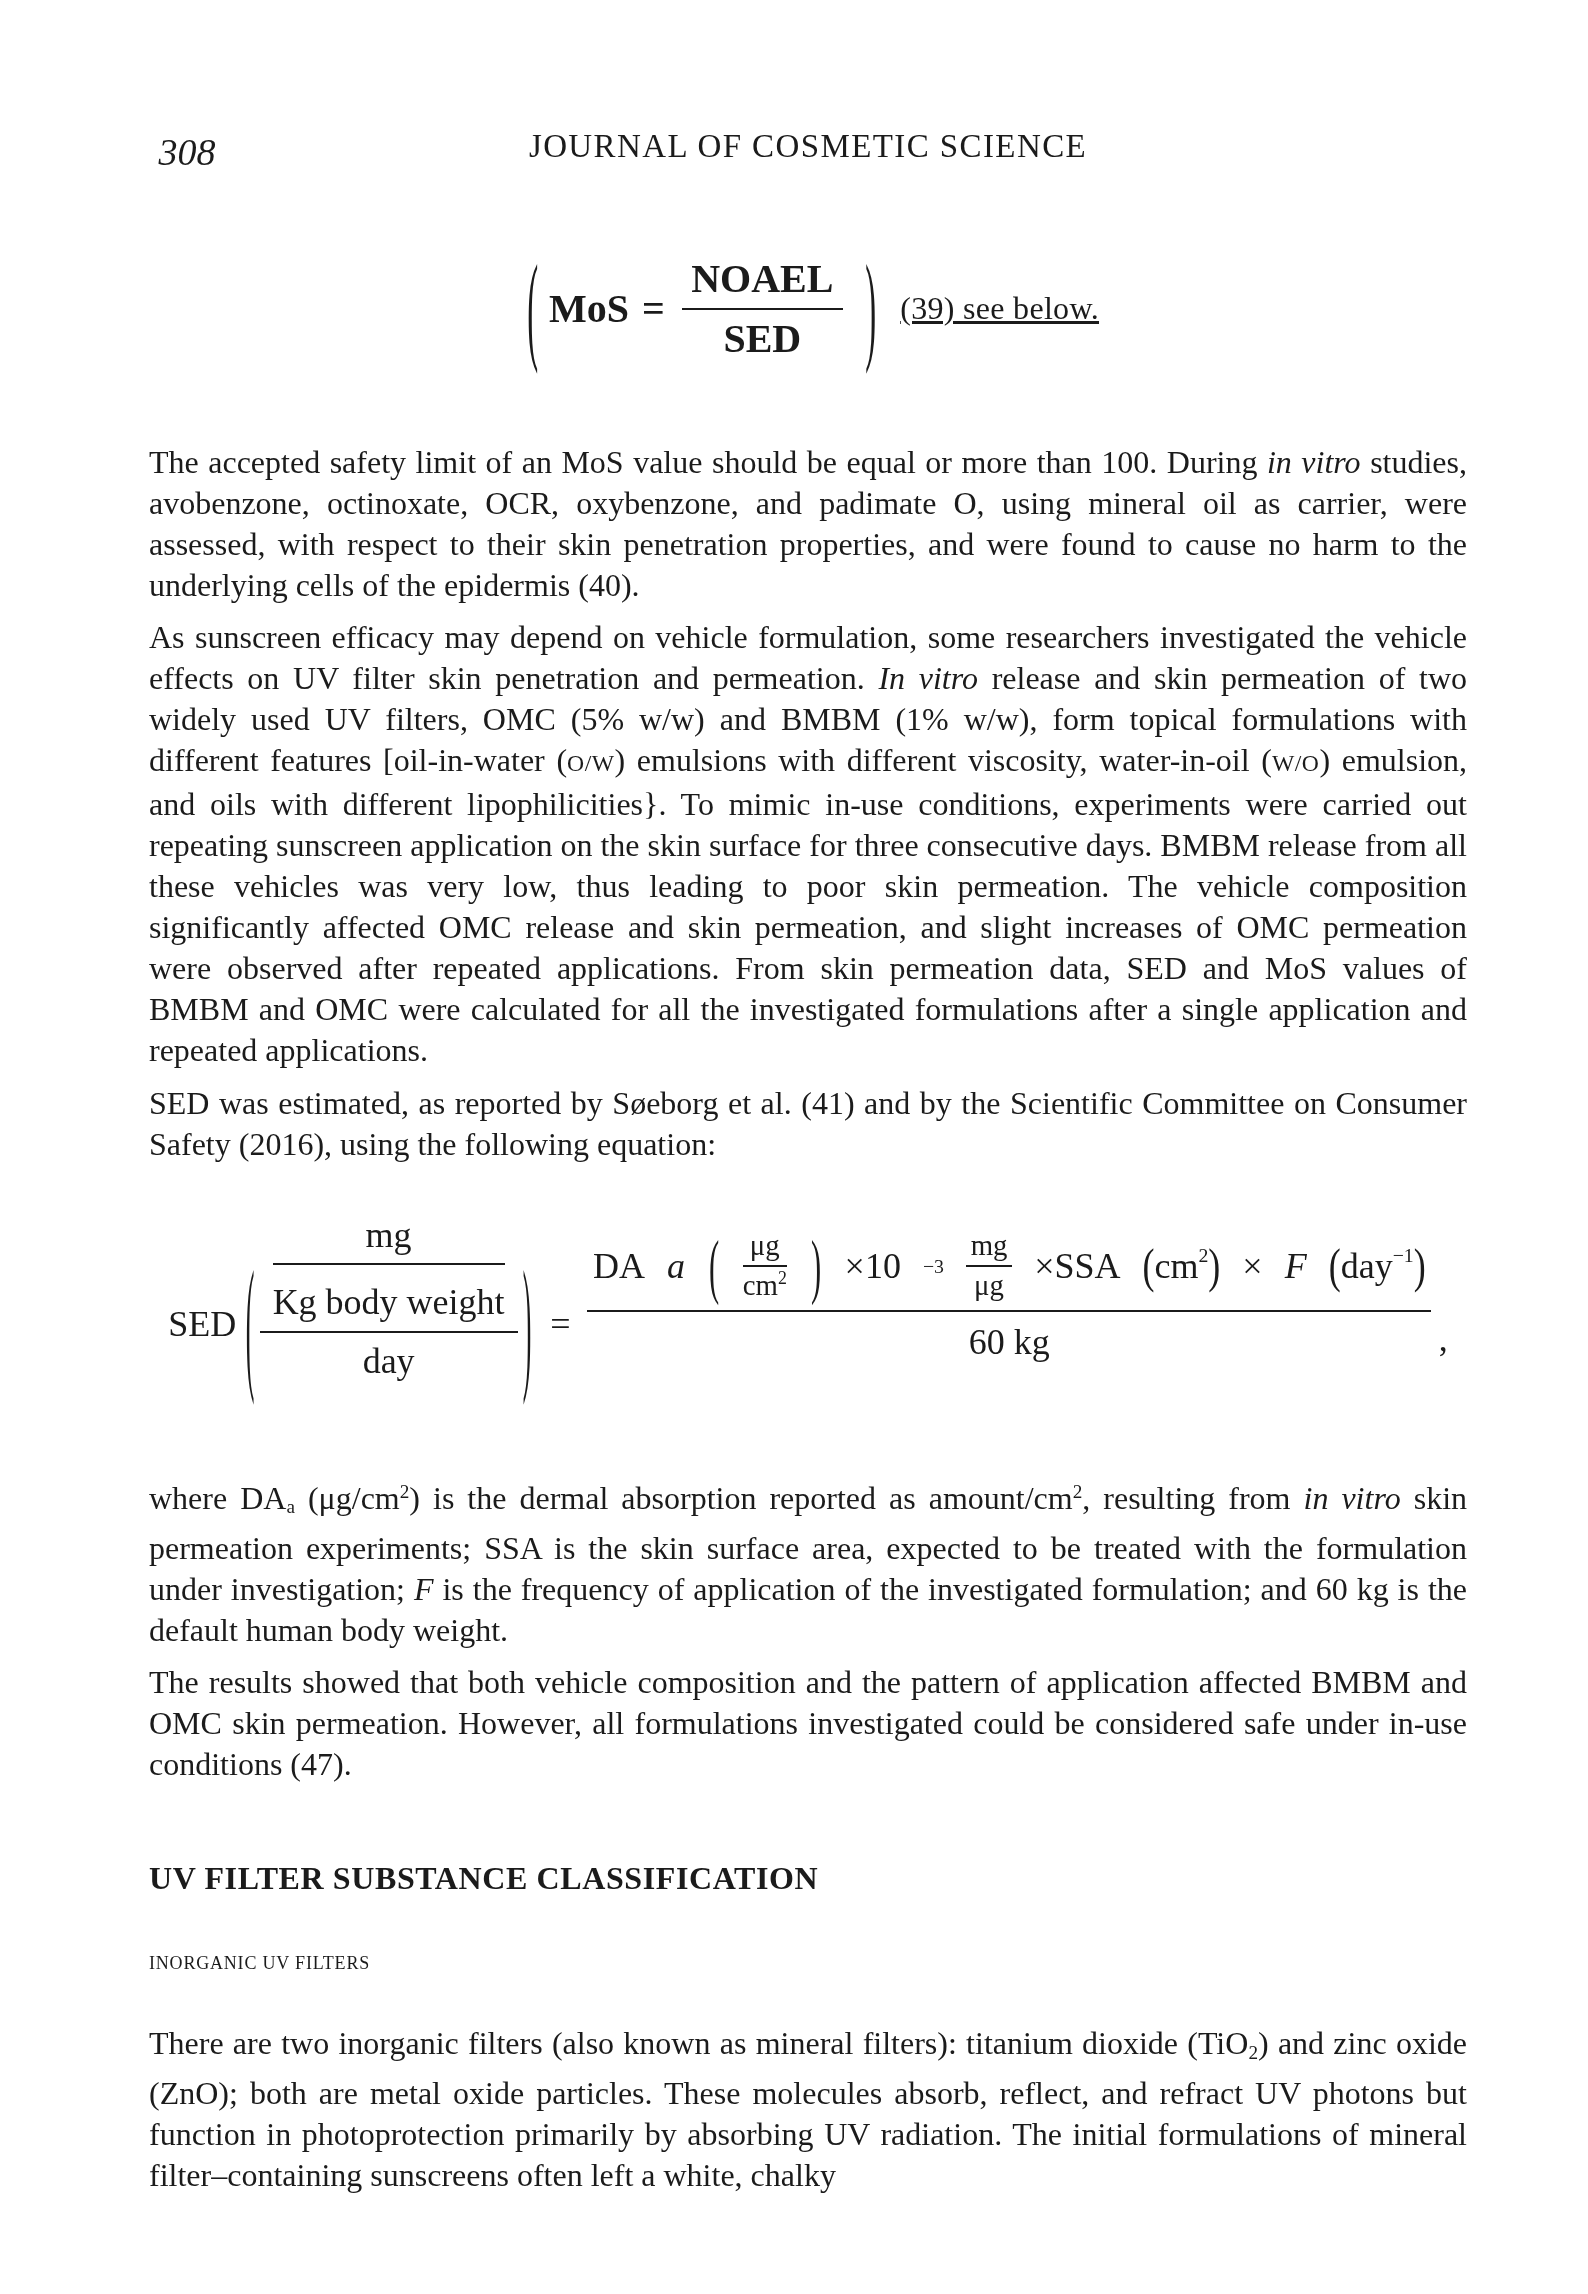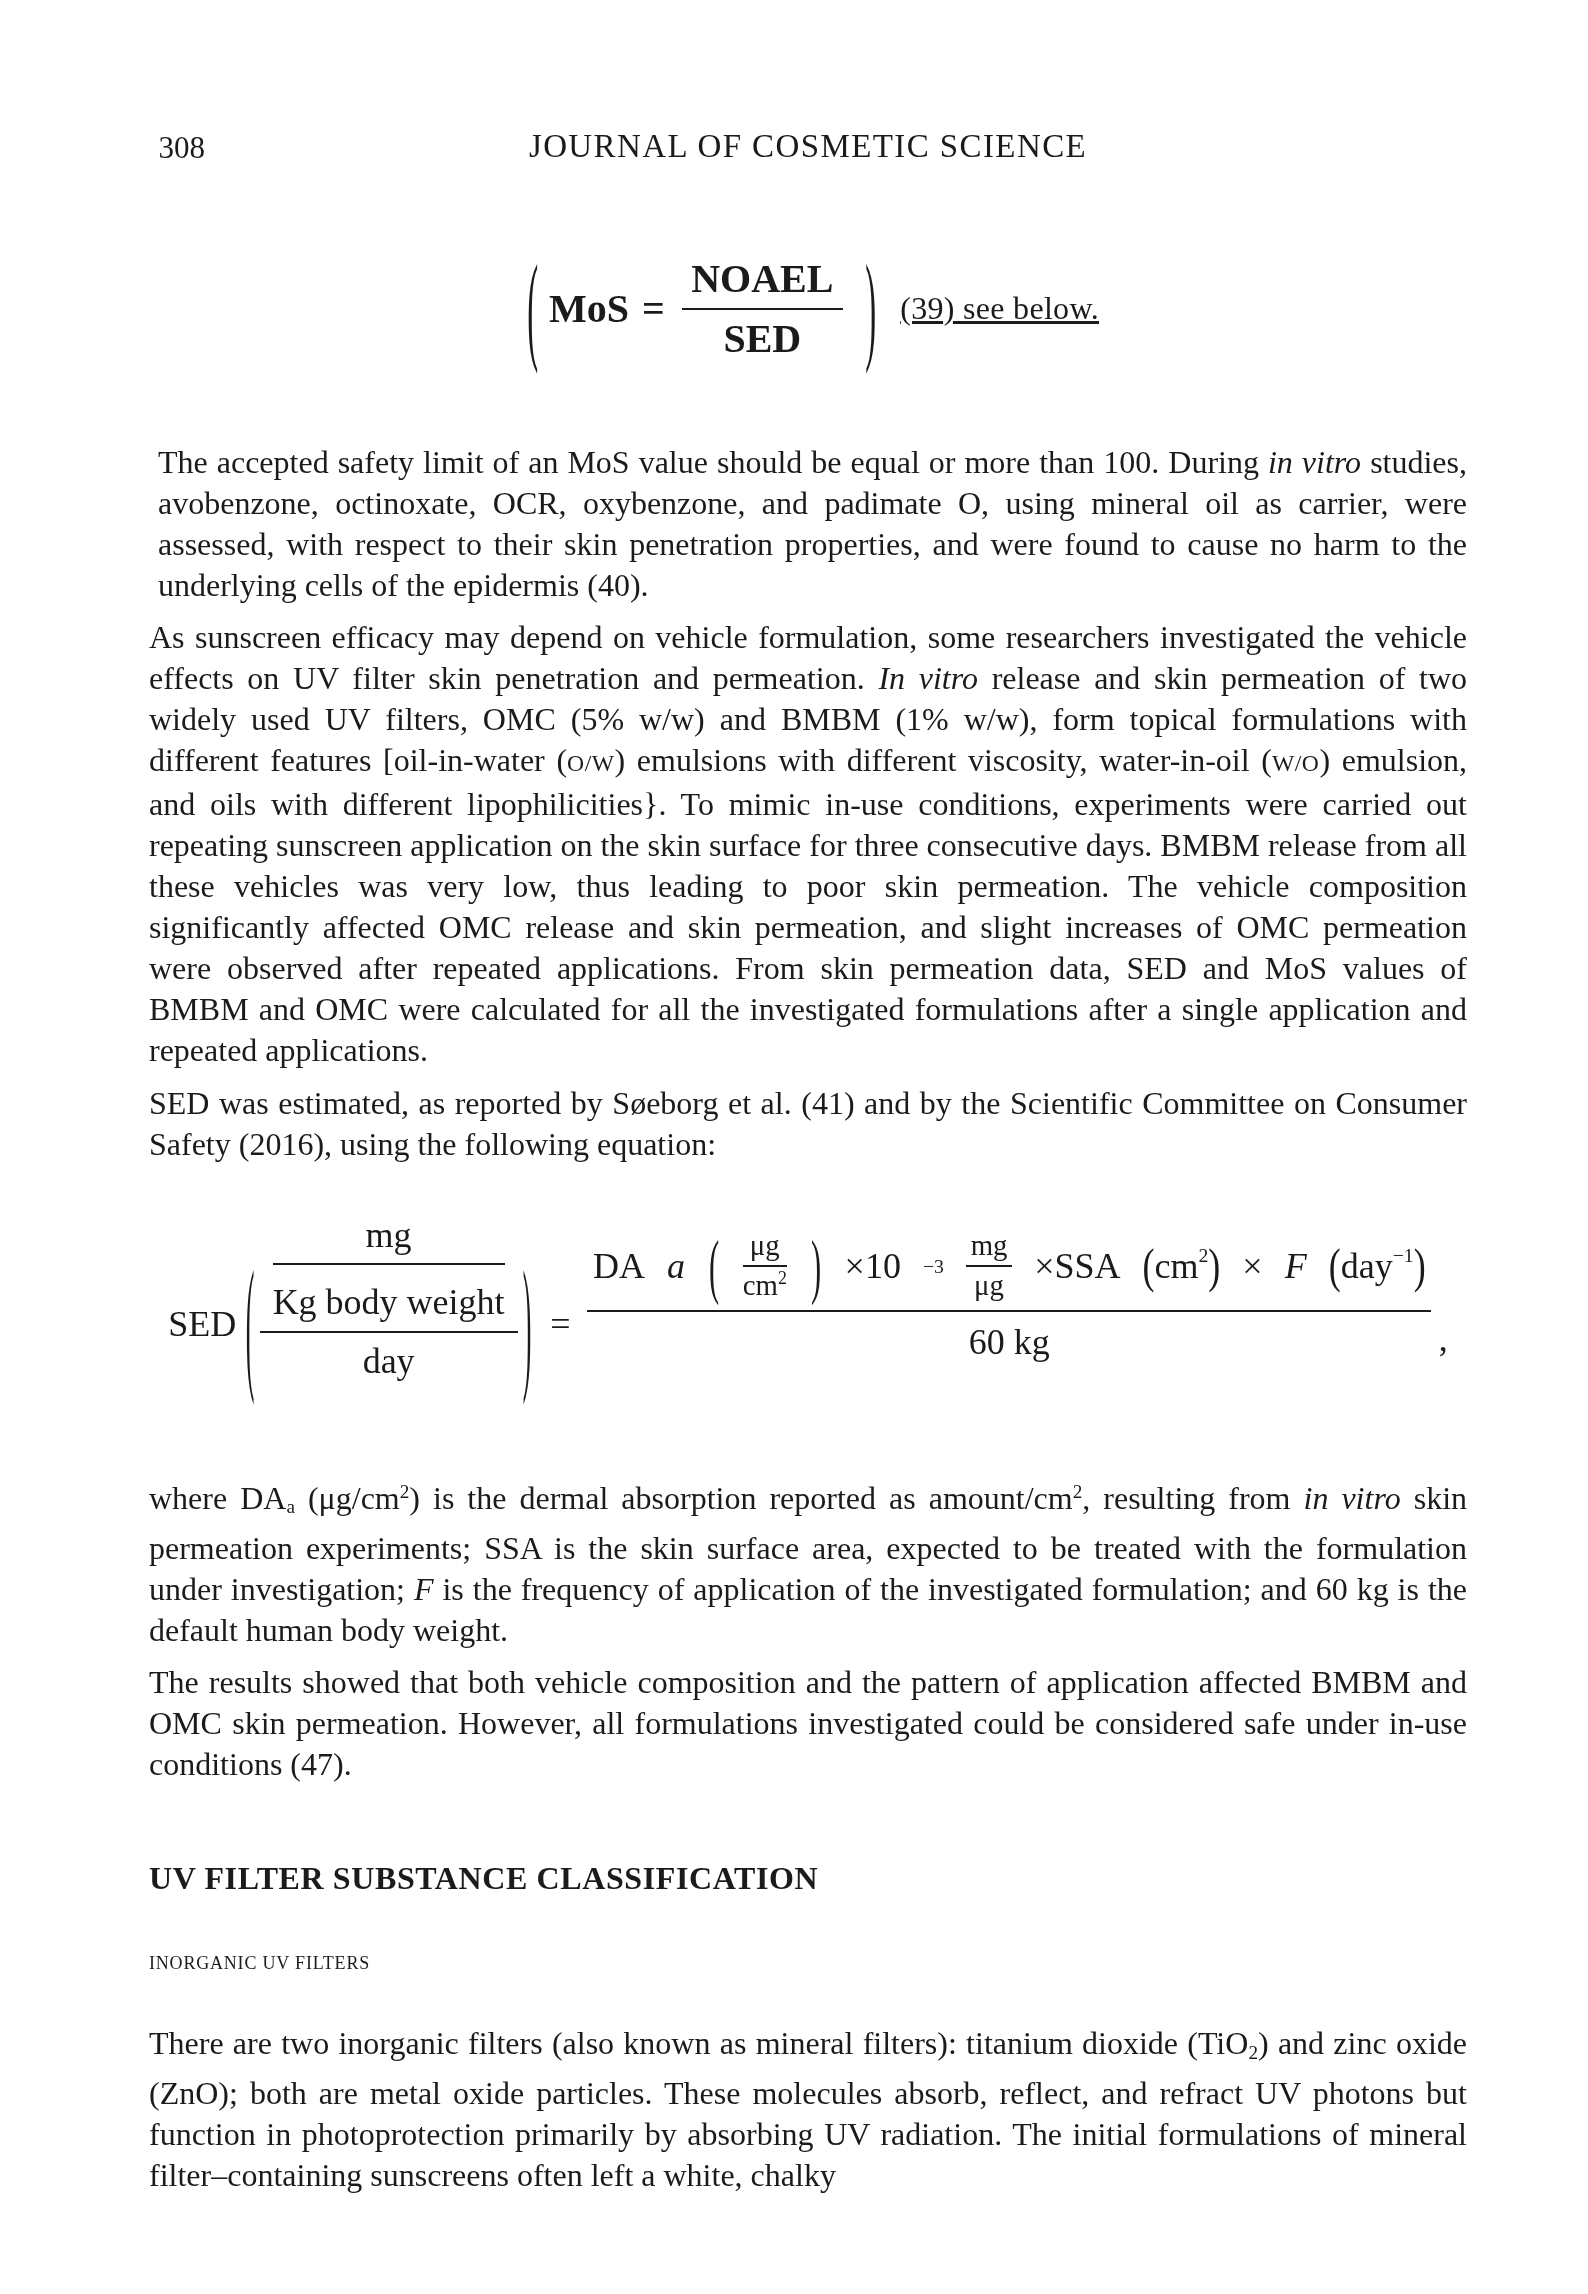--- a/index.html
+++ b/index.html
@@ -5,26 +5,26 @@
   html, body { margin:0; padding:0; background:#ffffff; }
   .page {
     position:relative; width:1589px; height:2295px; background:#ffffff;
     font-family:"Liberation Serif","DejaVu Serif",serif; color:#1b1b1b;
     overflow:hidden;
   }
   .column { position:absolute; left:149px; top:0; width:1318px; }
 
   
   .running-head { position:relative; margin-top:128px; height:43px; }
-  .page-num { position:absolute; left:9.4px; top:1.9px; font-size:31px; }
+  .page-num { position:absolute; left:9.4px; top:1.9px; font-size:38px;font-style:italic; }
   .journal-title { text-align:center; font-size:33px; letter-spacing:1.4px; }
 
   
   .body-para { font-size:32px; line-height:41px; text-align:justify; margin:0 0 11.3px 0; hyphens:auto; }
-  .after-eq1 { margin-top:49px;margin-left:9px; }
+  .after-eq1 { margin-top:49px; }
   .run-n { }
   .run-i { font-style:italic; }
   .run-sc { font-size:0.74em; letter-spacing:0.5px; }
   .run-sub { font-size:0.6em; vertical-align:-0.25em; }
   .run-sup { font-size:0.6em; vertical-align:0.55em; }
 
   
   .eq { display:flex; align-items:center; justify-content:center; }
   .eq-mos { margin-top:53px; min-height:169px; font-size:40px; font-weight:bold; }
   .eq-note { font-weight:normal; font-size:32px; margin-left:14px; letter-spacing:0.3px;text-decoration:underline; }

